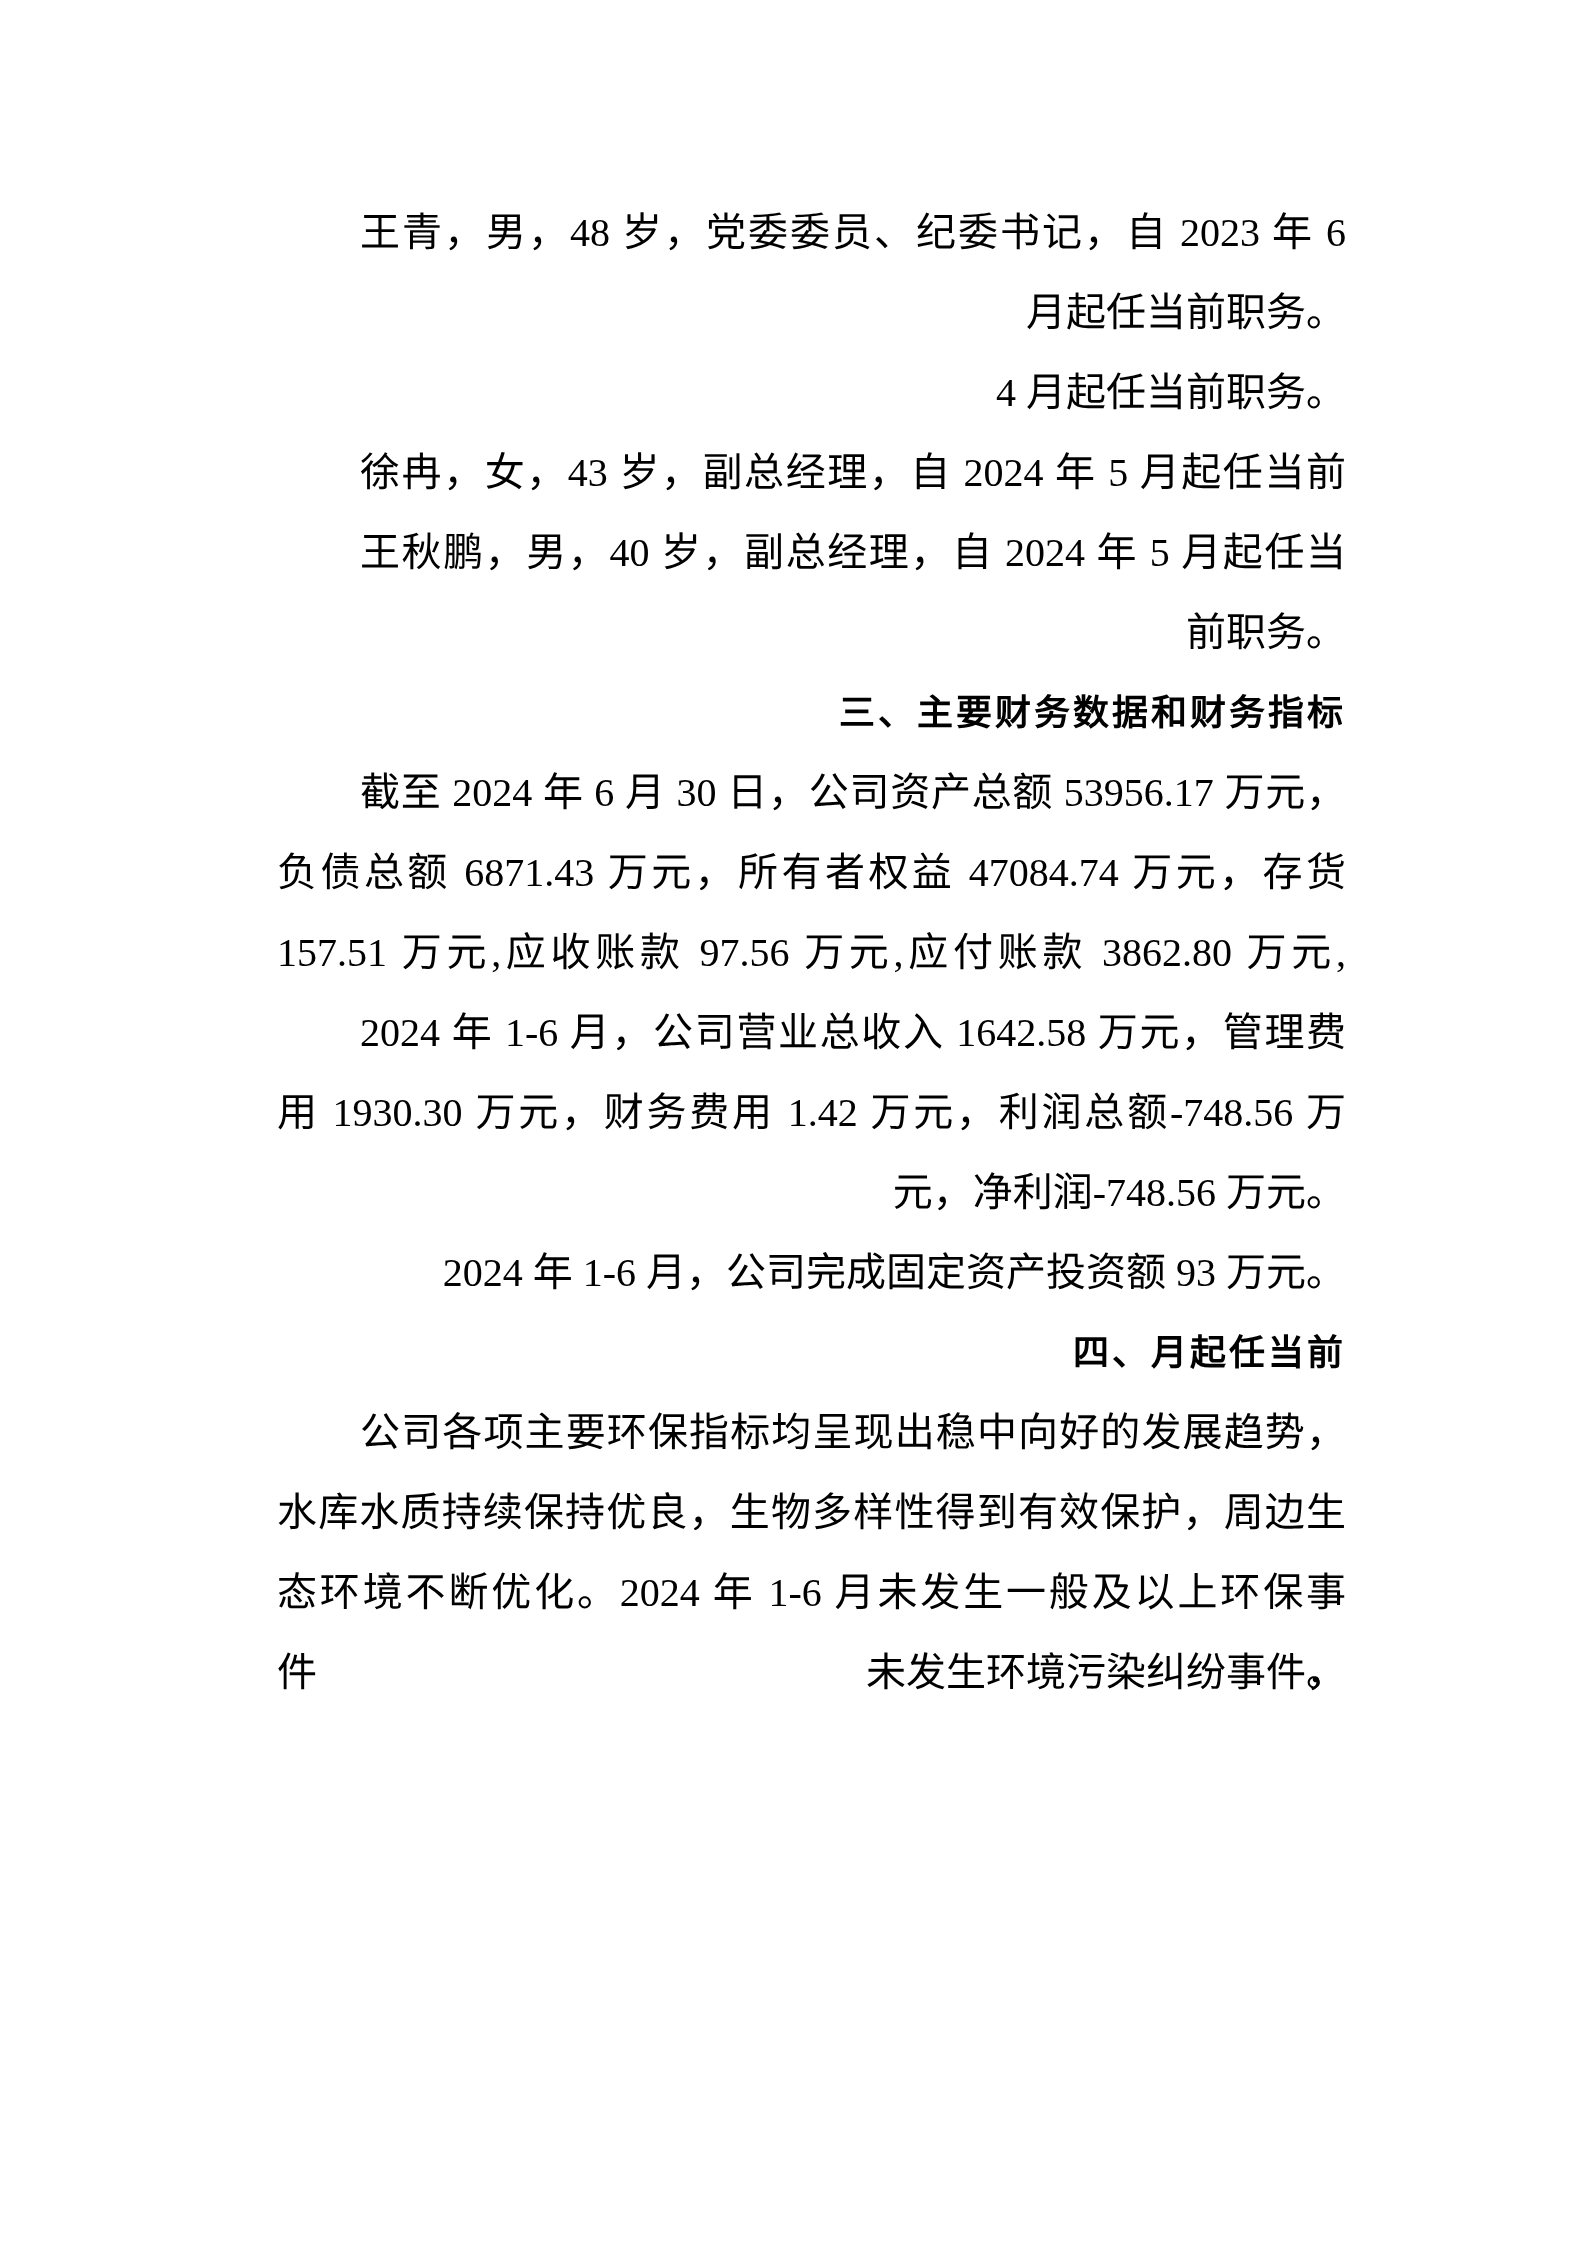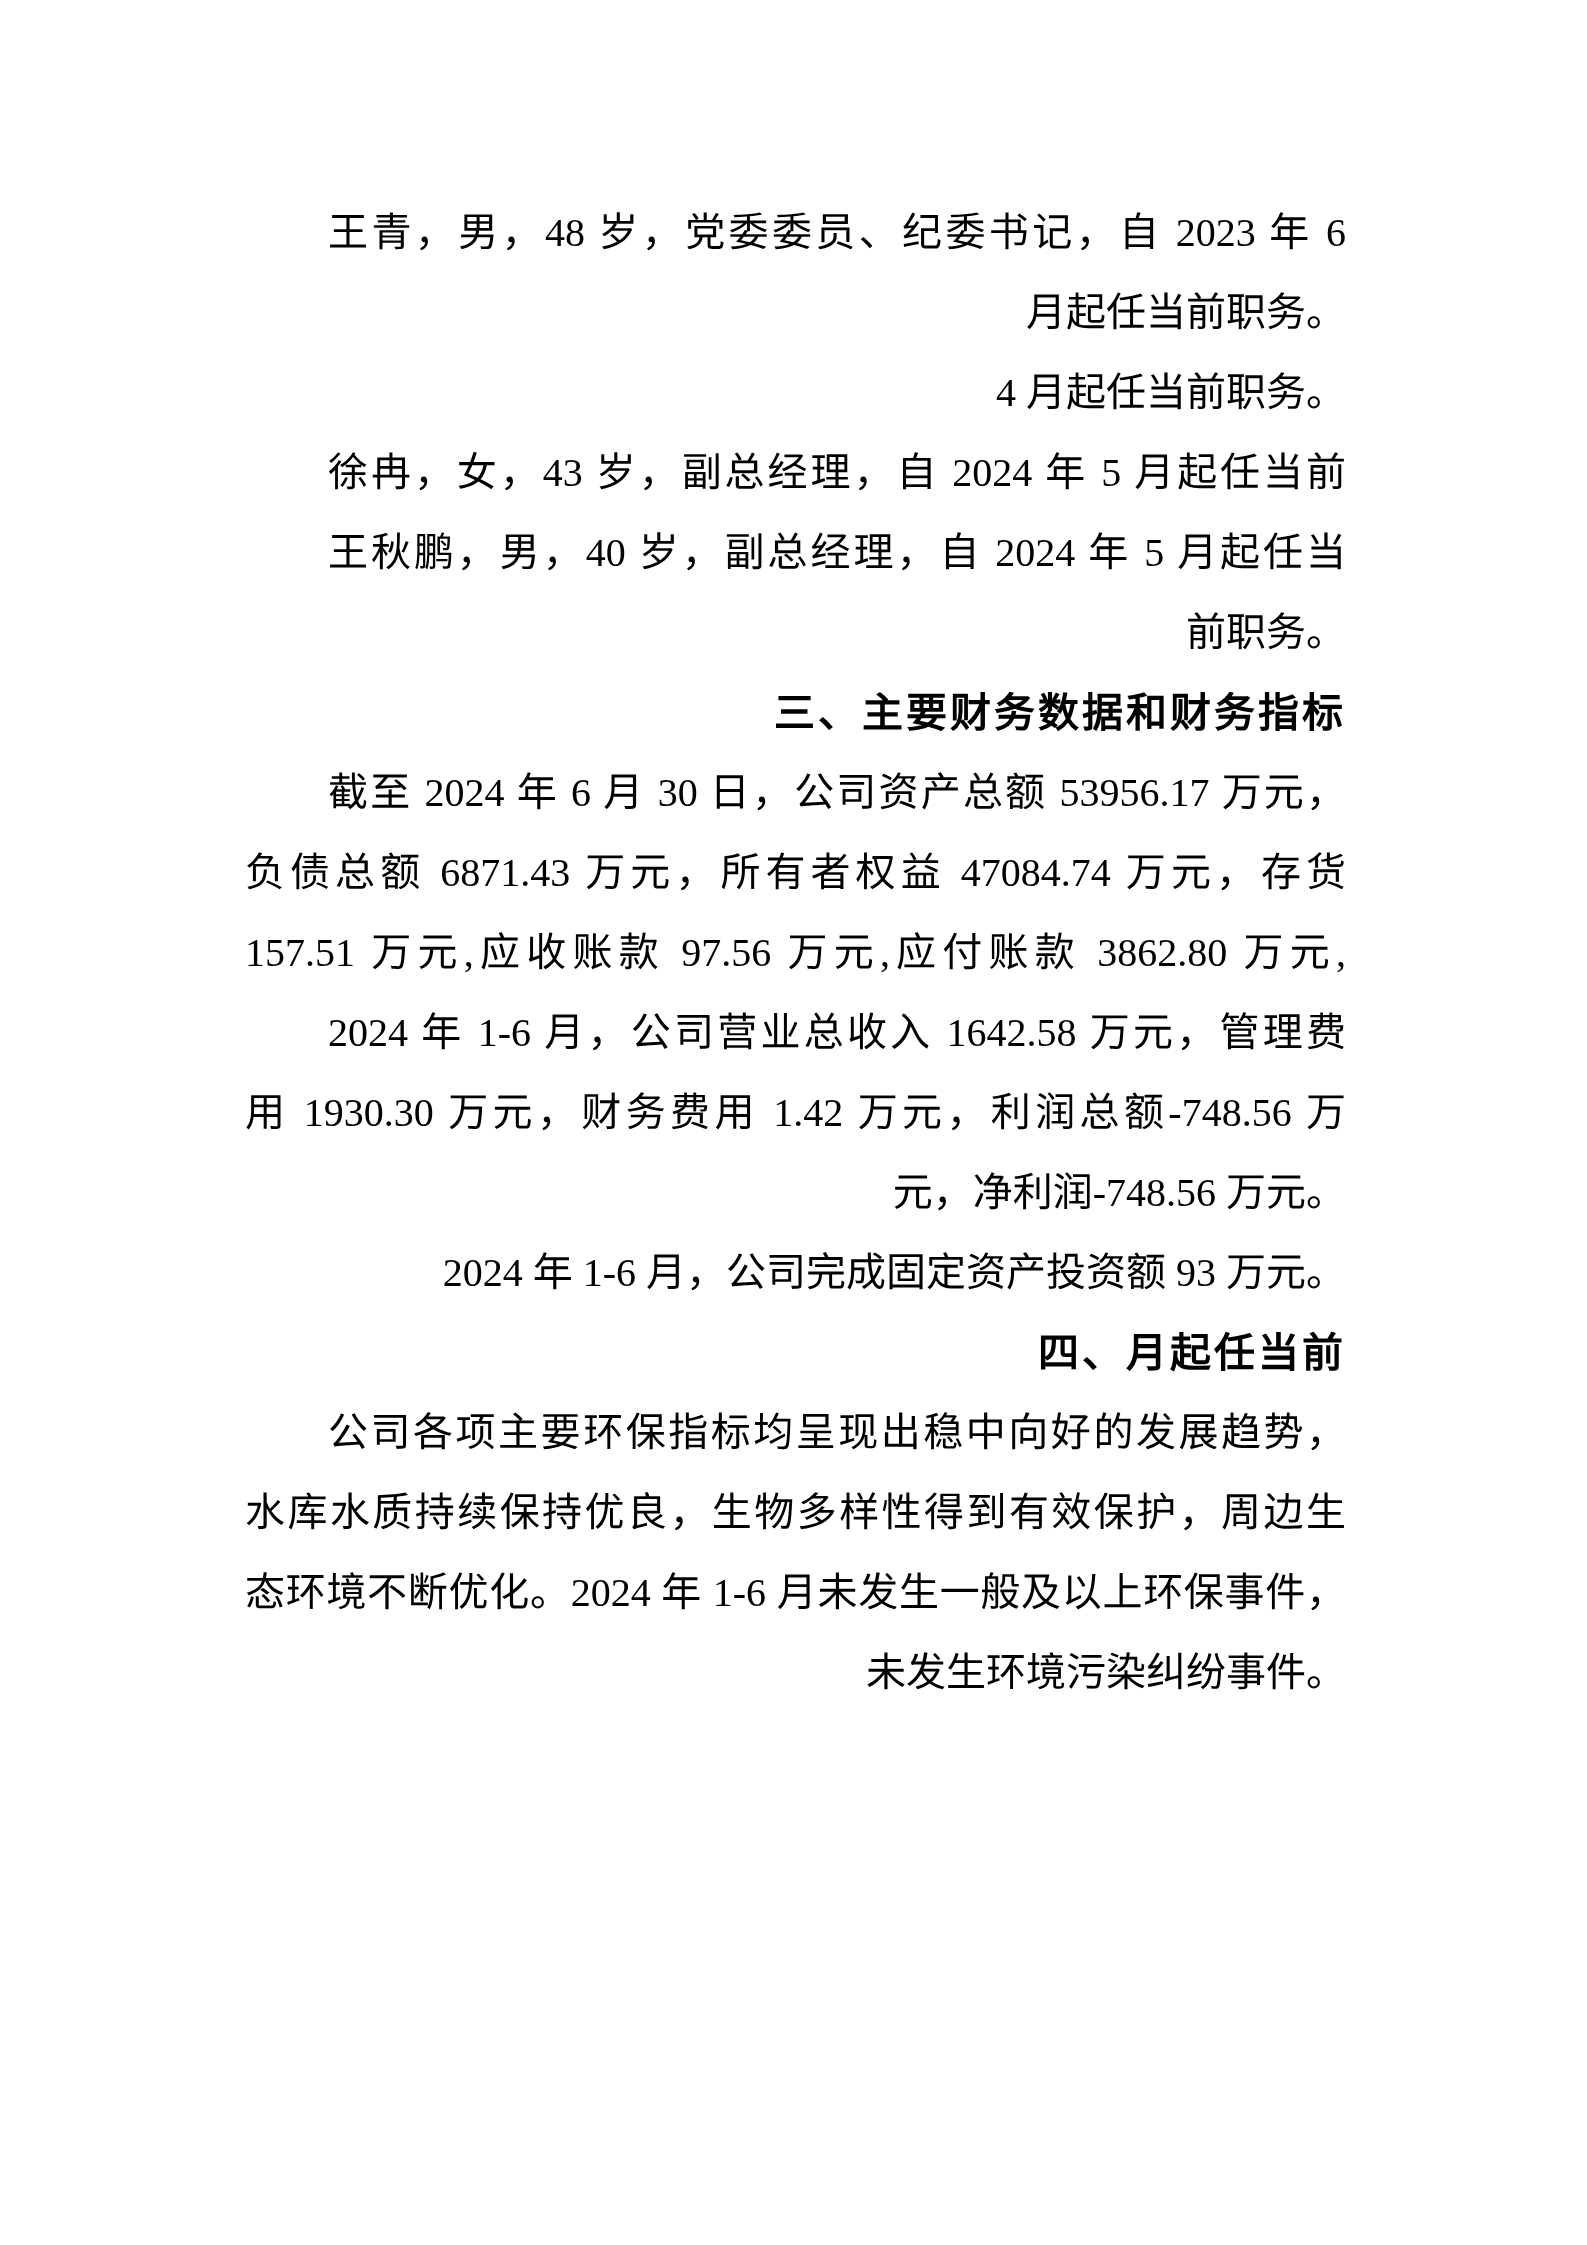--- a/index.html
+++ b/index.html
@@ -22,29 +22,30 @@
     height: 80px;
     line-height: 80px;
     font-size: 40px;
     font-family: "Liberation Serif", "DejaVu Serif", serif;
     letter-spacing: 0;
     text-align: right;
   }
   .line.just {
     text-align: justify;
     text-align-last: justify;
+    margin-left: 32px;
   }
   .line.indent {
     text-indent: 83px;
   }
   .line.heading {
     font-family: "Liberation Sans", "DejaVu Sans", sans-serif;
     font-weight: bold;
     letter-spacing: 3px;
-    font-size: 41px;
+    font-size: 36px;
   }
   .seg { white-space: pre-wrap; }
   .seg.u {
     text-decoration-thickness: 3px;
     text-underline-offset: 9px;
     text-decoration-color: #000000;
   }
 </style>
 </head>
 <body>

